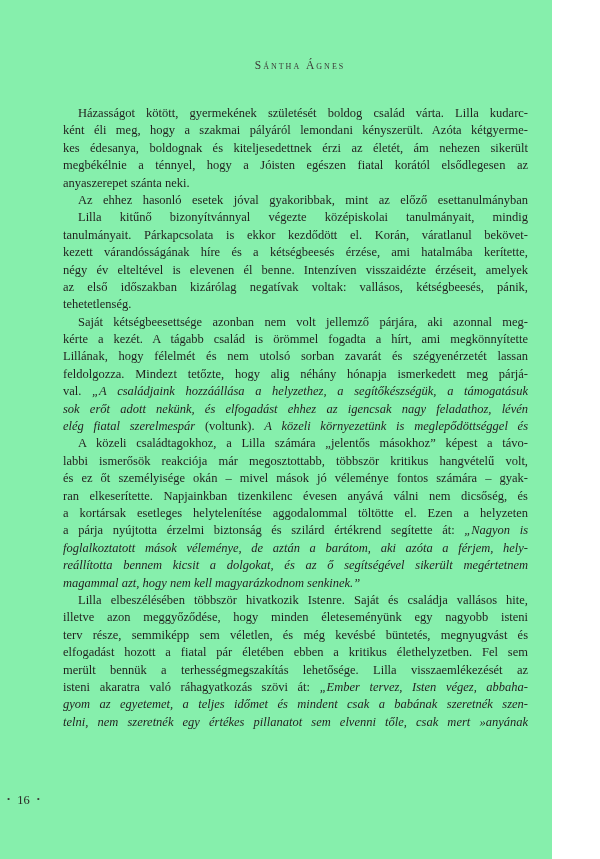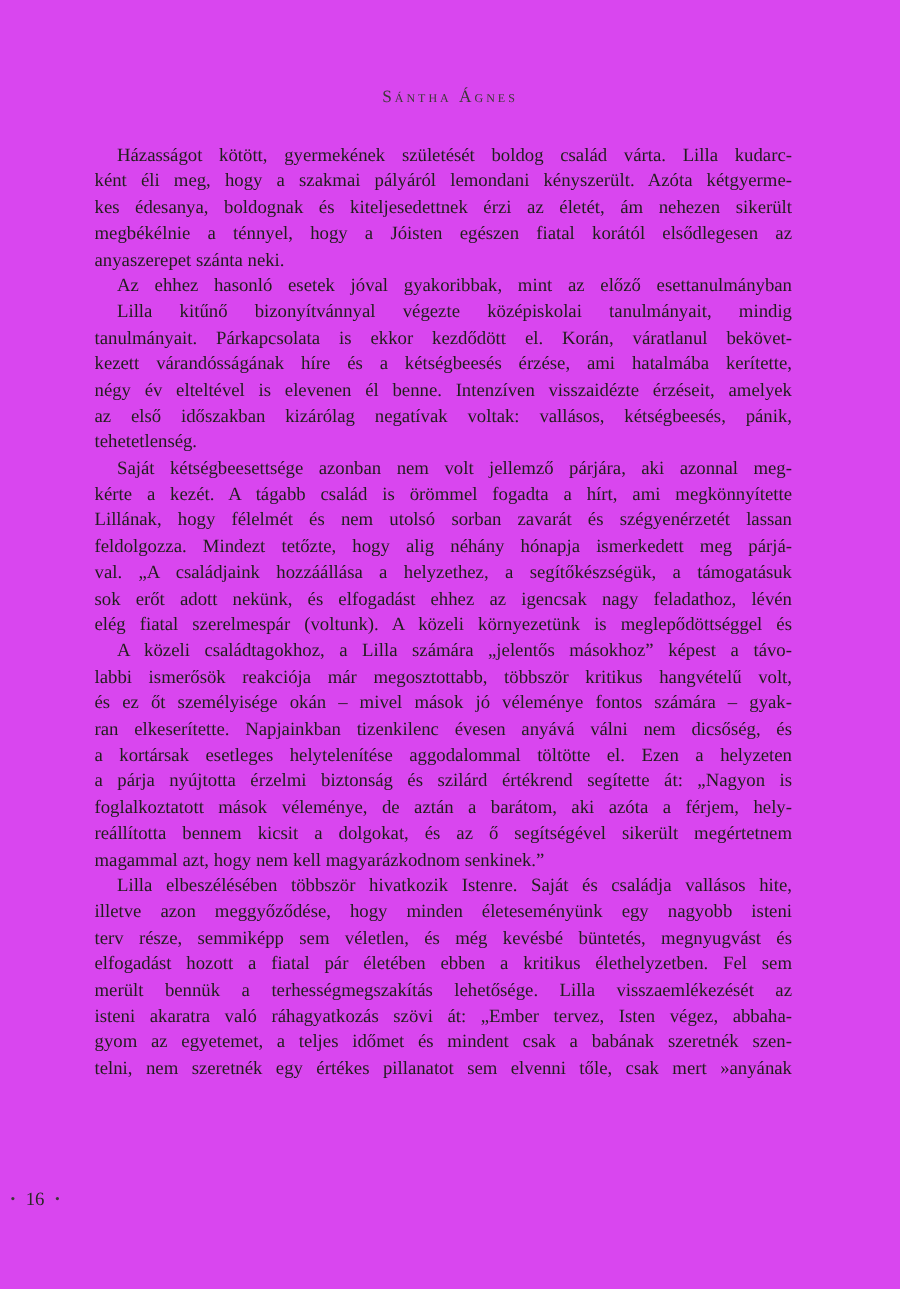--- a/index.html
+++ b/index.html
@@ -3,51 +3,51 @@
 <meta charset="utf-8">
 <style>
   html, body { margin: 0; padding: 0; }
   body {
     width: 600px; height: 859px;
     background: #ffffff;
     font-family: "Liberation Serif", "DejaVu Serif", serif;
   }
   .page {
     position: relative;
-    width: 600px; height: 859px;
-    background: #d946ef;
+    width: 552px; height: 859px;
+    background: #86efac;
     overflow: hidden;
   }
   .running-header {
     position: absolute;
     top: 59px; left: 0; width: 600px;
     text-align: center;
     font-variant: small-caps;
     font-size: 11.5px;
     letter-spacing: 2px;
     color: #3c3a37;
   }
   .text-block {
     position: absolute;
-    top: 95px; left: 63px;
+    top: 105px; left: 63px;
     width: 465px;
     font-size: 12.5px;
     color: #211f1d;
   }
   .line {
     height: 17.4px;
     line-height: 17.4px;
     overflow: hidden;
     text-align: justify;
     text-align-last: justify;
     white-space: normal;
   }
   .line.end { text-align-last: left; }
   .line.first { text-indent: 15px; }
-  .it { }
+  .it { font-style: italic; }
   .footer {
     position: absolute;
     top: 791px; left: 0; width: 600px;
     height: 17px; line-height: 17px;
     text-align: left;
     font-size: 12.5px;
     color: #2a2825;
   }
   .footer .bullet {
     font-size: 9px;

